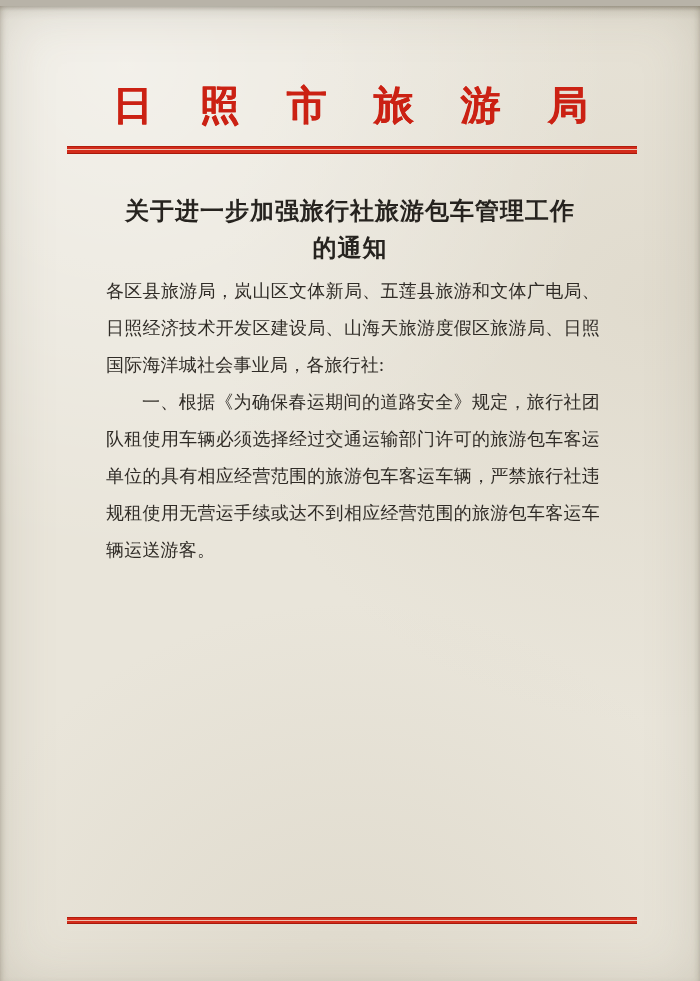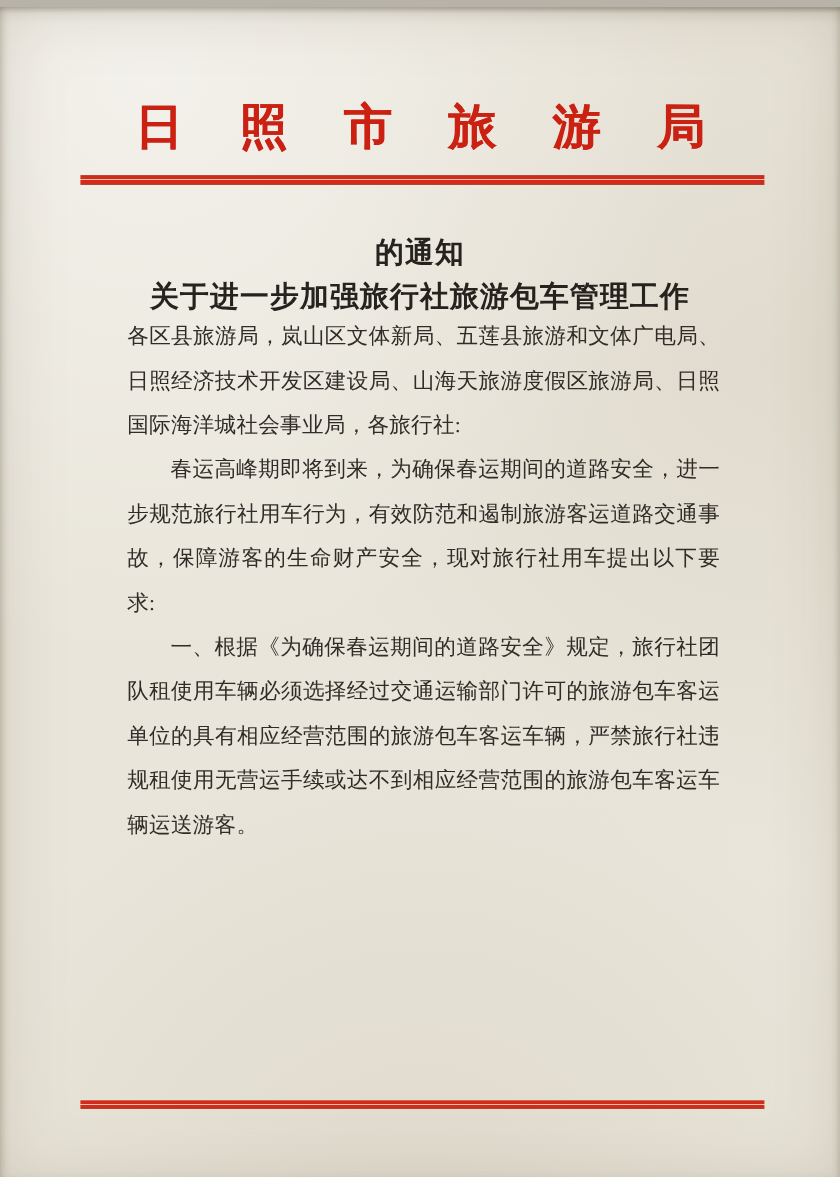--- a/index.html
+++ b/index.html
@@ -66,21 +66,21 @@
     color: #26231f;
     font-family: "Liberation Sans", "DejaVu Sans", sans-serif;
     font-weight: bold;
     font-size: 24px;
     line-height: 37px;
     letter-spacing: 1px;
   }
   
   .body-text {
     position: absolute;
-    top: 256px;
+    top: 267px;
     left: 106px;
     width: 494px;
     color: #302c27;
     font-family: "Liberation Serif", "DejaVu Serif", serif;
     font-size: 18px;
     line-height: 37px;
     letter-spacing: 0.2px;
     text-align: justify;
     text-justify: inter-character;
   }
@@ -92,25 +92,24 @@
 
 <div class="page">
 
   <div class="agency">
     <span class="sp">日照市旅游局</span>
   </div>
 
   <div class="rule rule-top"></div>
 
   <div class="doc-title">
+    <div>关于进一步加强旅行社旅游包车管理工作</div>
     <div>的通知</div>
-    <div>关于进一步加强旅行社旅游包车管理工作</div>
   </div>
 
   <div class="body-text">
     <p>各区县旅游局，岚山区文体新局、五莲县旅游和文体广电局、日照经济技术开发区建设局、山海天旅游度假区旅游局、日照国际海洋城社会事业局，各旅行社:</p>
-    <p class="indent">春运高峰期即将到来，为确保春运期间的道路安全，进一步规范旅行社用车行为，有效防范和遏制旅游客运道路交通事故，保障游客的生命财产安全，现对旅行社用车提出以下要求:</p>
     <p class="indent">一、根据《为确保春运期间的道路安全》规定，旅行社团队租使用车辆必须选择经过交通运输部门许可的旅游包车客运单位的具有相应经营范围的旅游包车客运车辆，严禁旅行社违规租使用无营运手续或达不到相应经营范围的旅游包车客运车辆运送游客。</p>
   </div>
 
   <div class="rule rule-bottom"></div>
 
 </div>
 
 </body></html>

